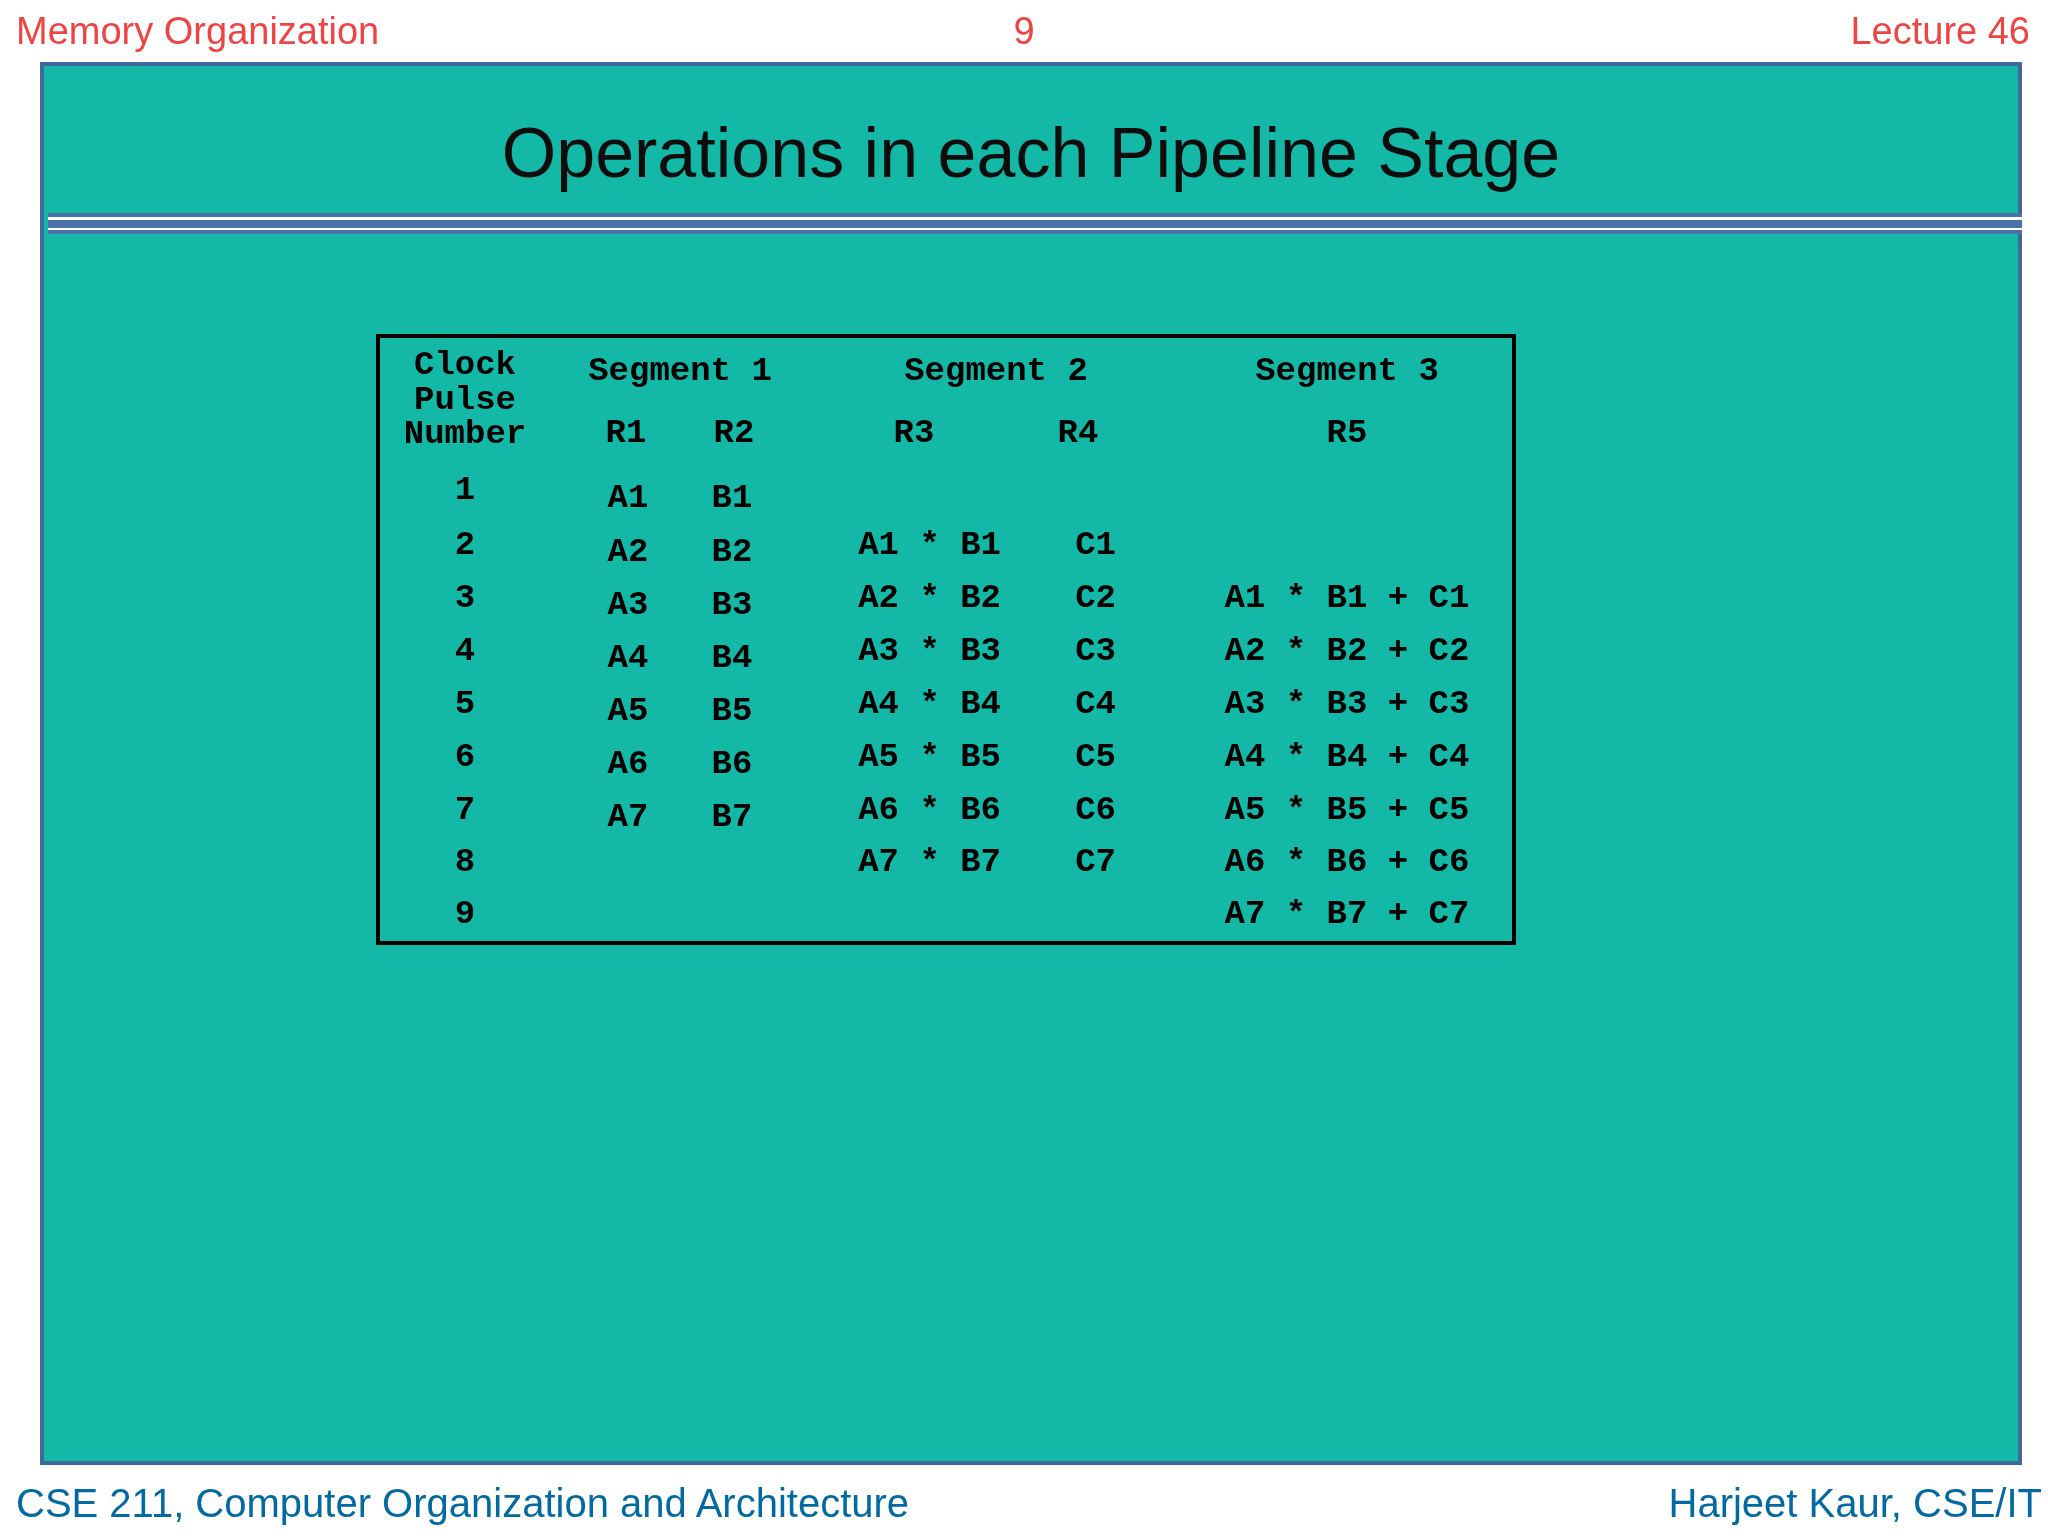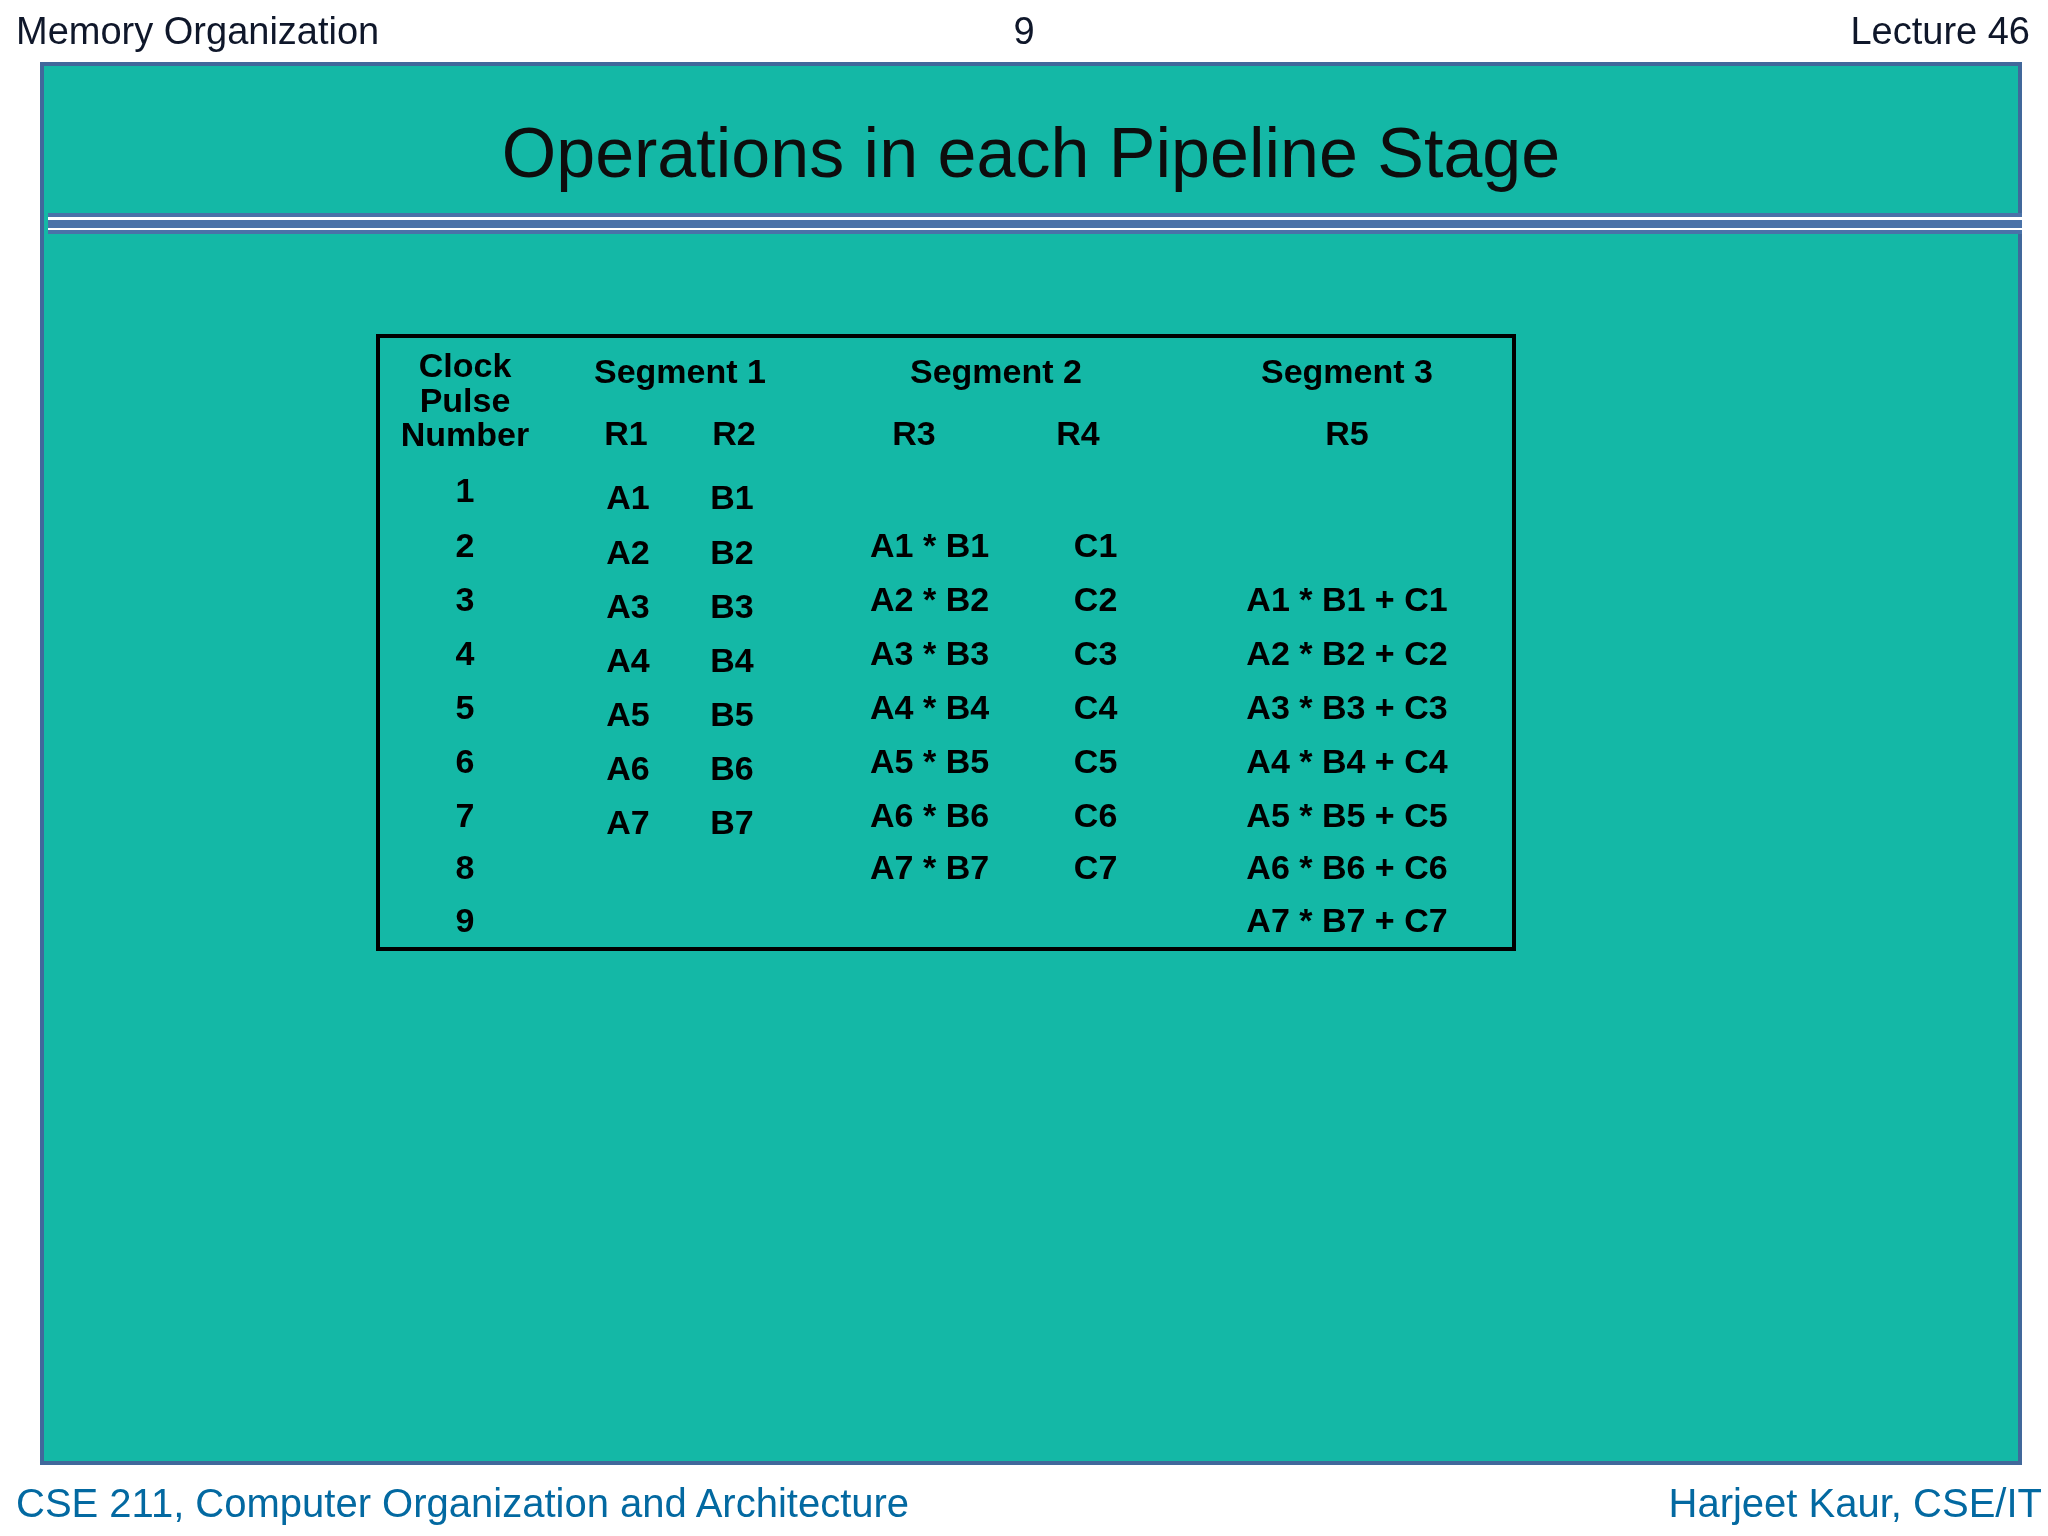--- a/index.html
+++ b/index.html
@@ -20,21 +20,21 @@
   }
 
   
   .hdr {
     position: absolute;
     top: 8px;
     height: 46px;
     line-height: 46px;
     font-size: 38px;
     font-family: "Liberation Sans", sans-serif;
-    color: #0f172a;
+    color: #ef4444;
     white-space: nowrap;
   }
   #hdr-left  { left: 16px;  text-align: left; }
   #hdr-mid   { left: 0; width: 2048px; text-align: center; }
   #hdr-right { right: 18px; text-align: left; }
 
   
   #frame {
     position: absolute;
     left: 40px;
@@ -93,21 +93,21 @@
   #tbl-wrap {
     position: absolute;
     left: 332px;
     top: 268px;
     width: 1140px;
   }
   table.pipe {
     border-collapse: collapse;
     table-layout: fixed;
     width: 1140px;
-    font-family: Liberation Sans, sans-serif;
+    font-family: Liberation Mono, monospace;
     font-weight: bold;
     font-size: 34px;
     color: #000000;
   }
   table.pipe th,
   table.pipe td {
     padding: 0;
     margin: 0;
     border: 0;
     vertical-align: middle;

